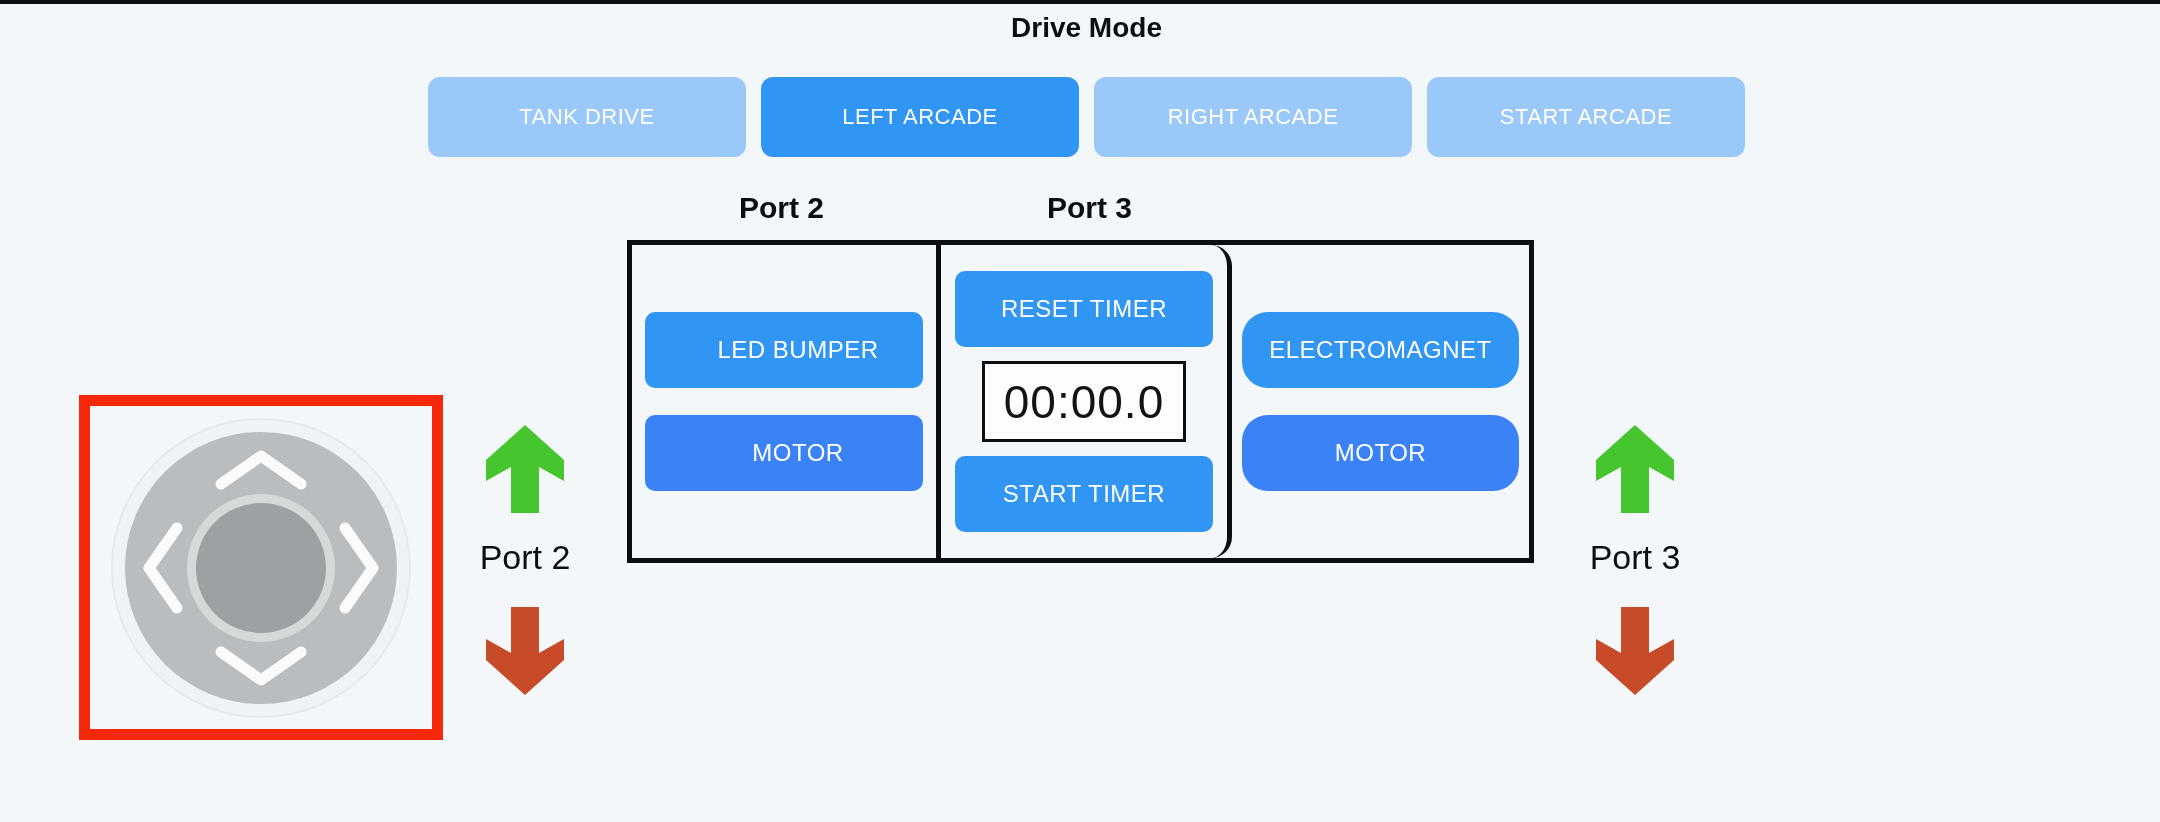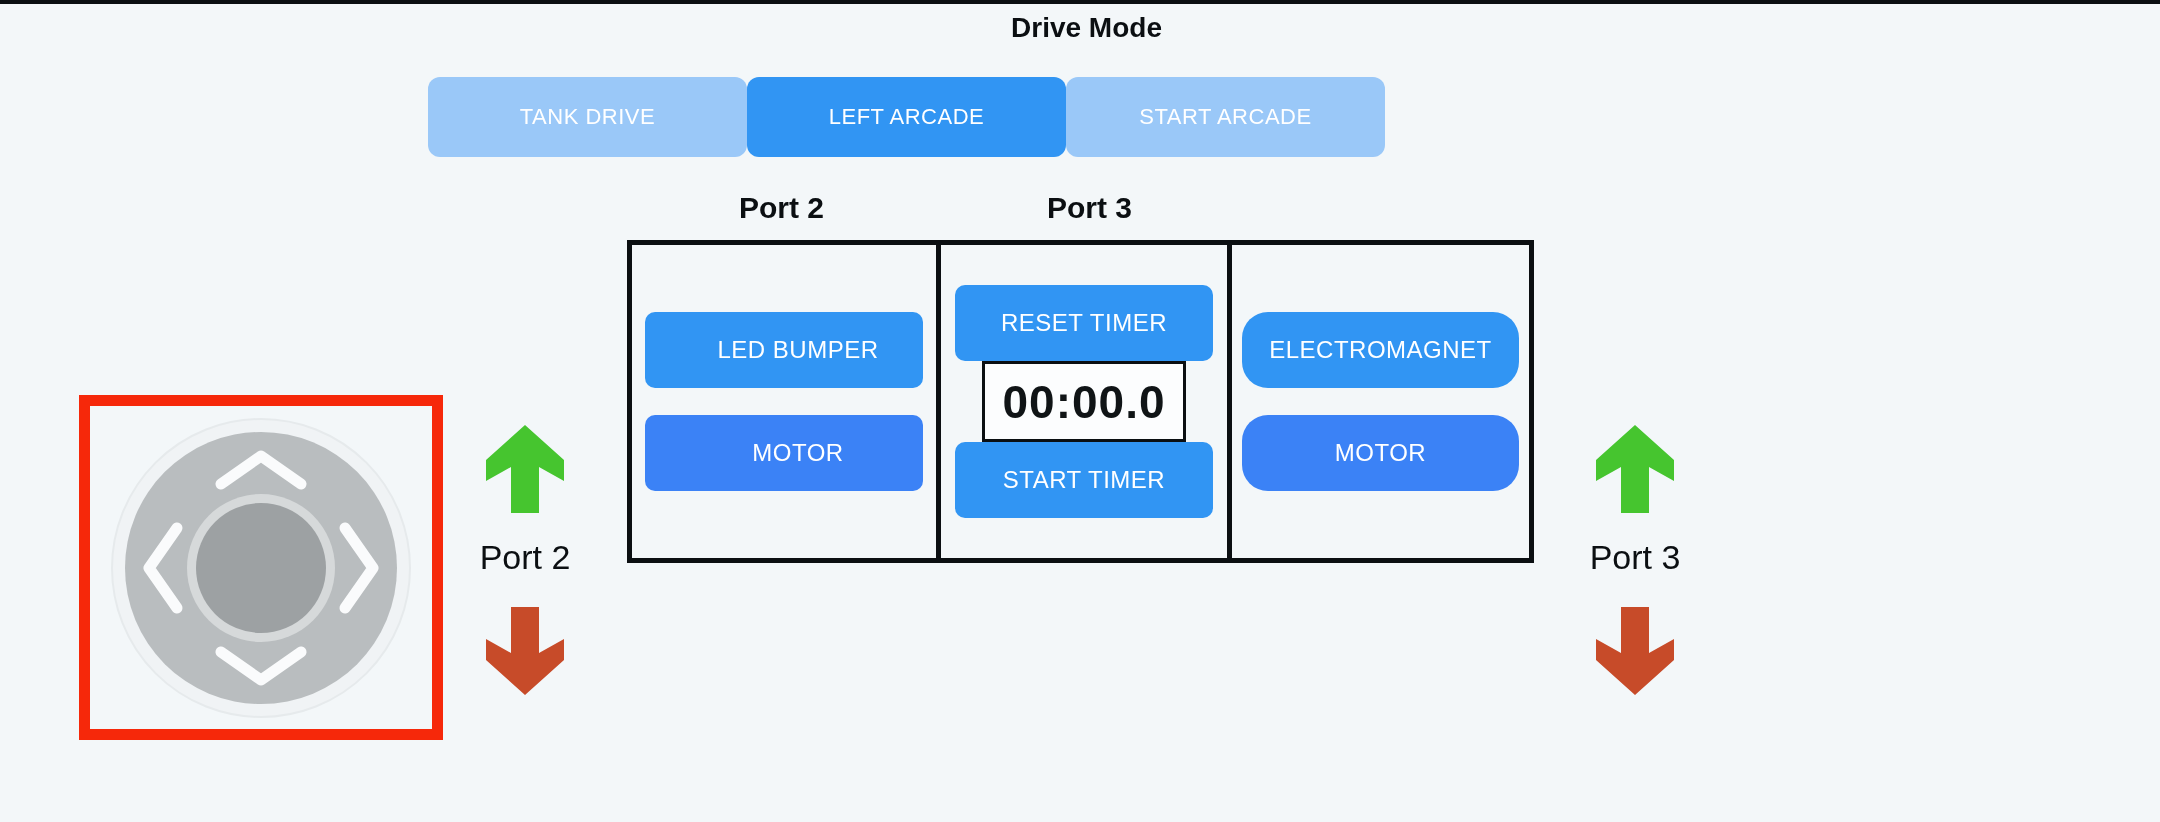--- a/index.html
+++ b/index.html
@@ -13,21 +13,21 @@
   .top-border{
     position:absolute;left:0;top:0;width:2160px;height:4px;background:#0b0f12;
   }
   
   .drive-title{
     position:absolute;left:428px;top:12px;width:1317px;
     text-align:center;font-size:28px;font-weight:bold;color:#0b0f12;
   }
   .drive-row{
     position:absolute;left:428px;top:77px;width:1317px;height:80px;
-    display:flex;
+    display:flex;gap:15px;
   }
   .drive-btn{
     width:319px;height:80px;border-radius:12px;
     background:#9ac8f8;color:#ffffff;
     display:flex;align-items:center;justify-content:center;
     font-size:22px;letter-spacing:.5px;cursor:pointer;
   }
   .drive-btn.selected{background:#3195f3;}
   
   .panel-headers{
@@ -43,38 +43,38 @@
   .panel{
     position:absolute;left:627px;top:240px;width:907px;height:323px;
     box-sizing:border-box;border:5px solid #0b0f12;
     display:flex;
   }
   .pcol{
     box-sizing:border-box;height:100%;
     display:flex;flex-direction:column;align-items:center;justify-content:center;
   }
   .pcol.c1{width:309px;border-right:5px solid #0b0f12;gap:27px;}
-  .pcol.c2{width:291px;border-right:5px solid #0b0f12;}
+  .pcol.c2{width:291px;border-right:5px solid #0b0f12;gap:14px;border-radius:21px;}
   .pcol.c3{flex:1;gap:27px;}
   .pbtn{
     box-sizing:border-box;
     height:76px;border-radius:10px;
     background:#3b82f6;color:#ffffff;
     display:flex;align-items:center;justify-content:center;
     font-size:24px;letter-spacing:.5px;cursor:pointer;
   }
   .pbtn.active{background:#3195f3;}
   .pcol.c1 .pbtn{width:278px;padding-left:28px;}
   .pcol.c2 .pbtn{width:258px;}
   .pcol.c3 .pbtn{width:277px;border-radius:26px;}
   .timer-display{
     box-sizing:border-box;width:204px;height:81px;
     background:#fcfdfe;border:3px solid #0b0f12;
     display:flex;align-items:center;justify-content:center;
-    font-size:46px;font-weight:700;color:#101416;letter-spacing:1px;
+    font-size:46px;font-weight:400;color:#101416;letter-spacing:1px;
   }
   
   .joy-box{
     position:absolute;left:79px;top:395px;width:364px;height:345px;
     box-sizing:border-box;border:11px solid #f6280a;
     display:flex;align-items:center;justify-content:center;
   }
   .joy-outer{
     width:300px;height:300px;border-radius:50%;
     background:#f0f3f5;border:2px solid #e6eaec;
@@ -117,20 +117,21 @@
 
 <div class="canvas">
 
   <div class="top-border"></div>
 
   <div class="drive-title">Drive Mode</div>
 
   <div class="drive-row">
     <div class="drive-btn">TANK DRIVE</div>
     <div class="drive-btn selected">LEFT ARCADE</div>
+    <div class="drive-btn">RIGHT ARCADE</div>
     <div class="drive-btn">START ARCADE</div>
   </div>
 
   <div class="panel-headers">
     <div class="ph c1">Port 2</div>
     <div class="ph c3">Port 3</div>
   </div>
 
   <div class="panel">
 

